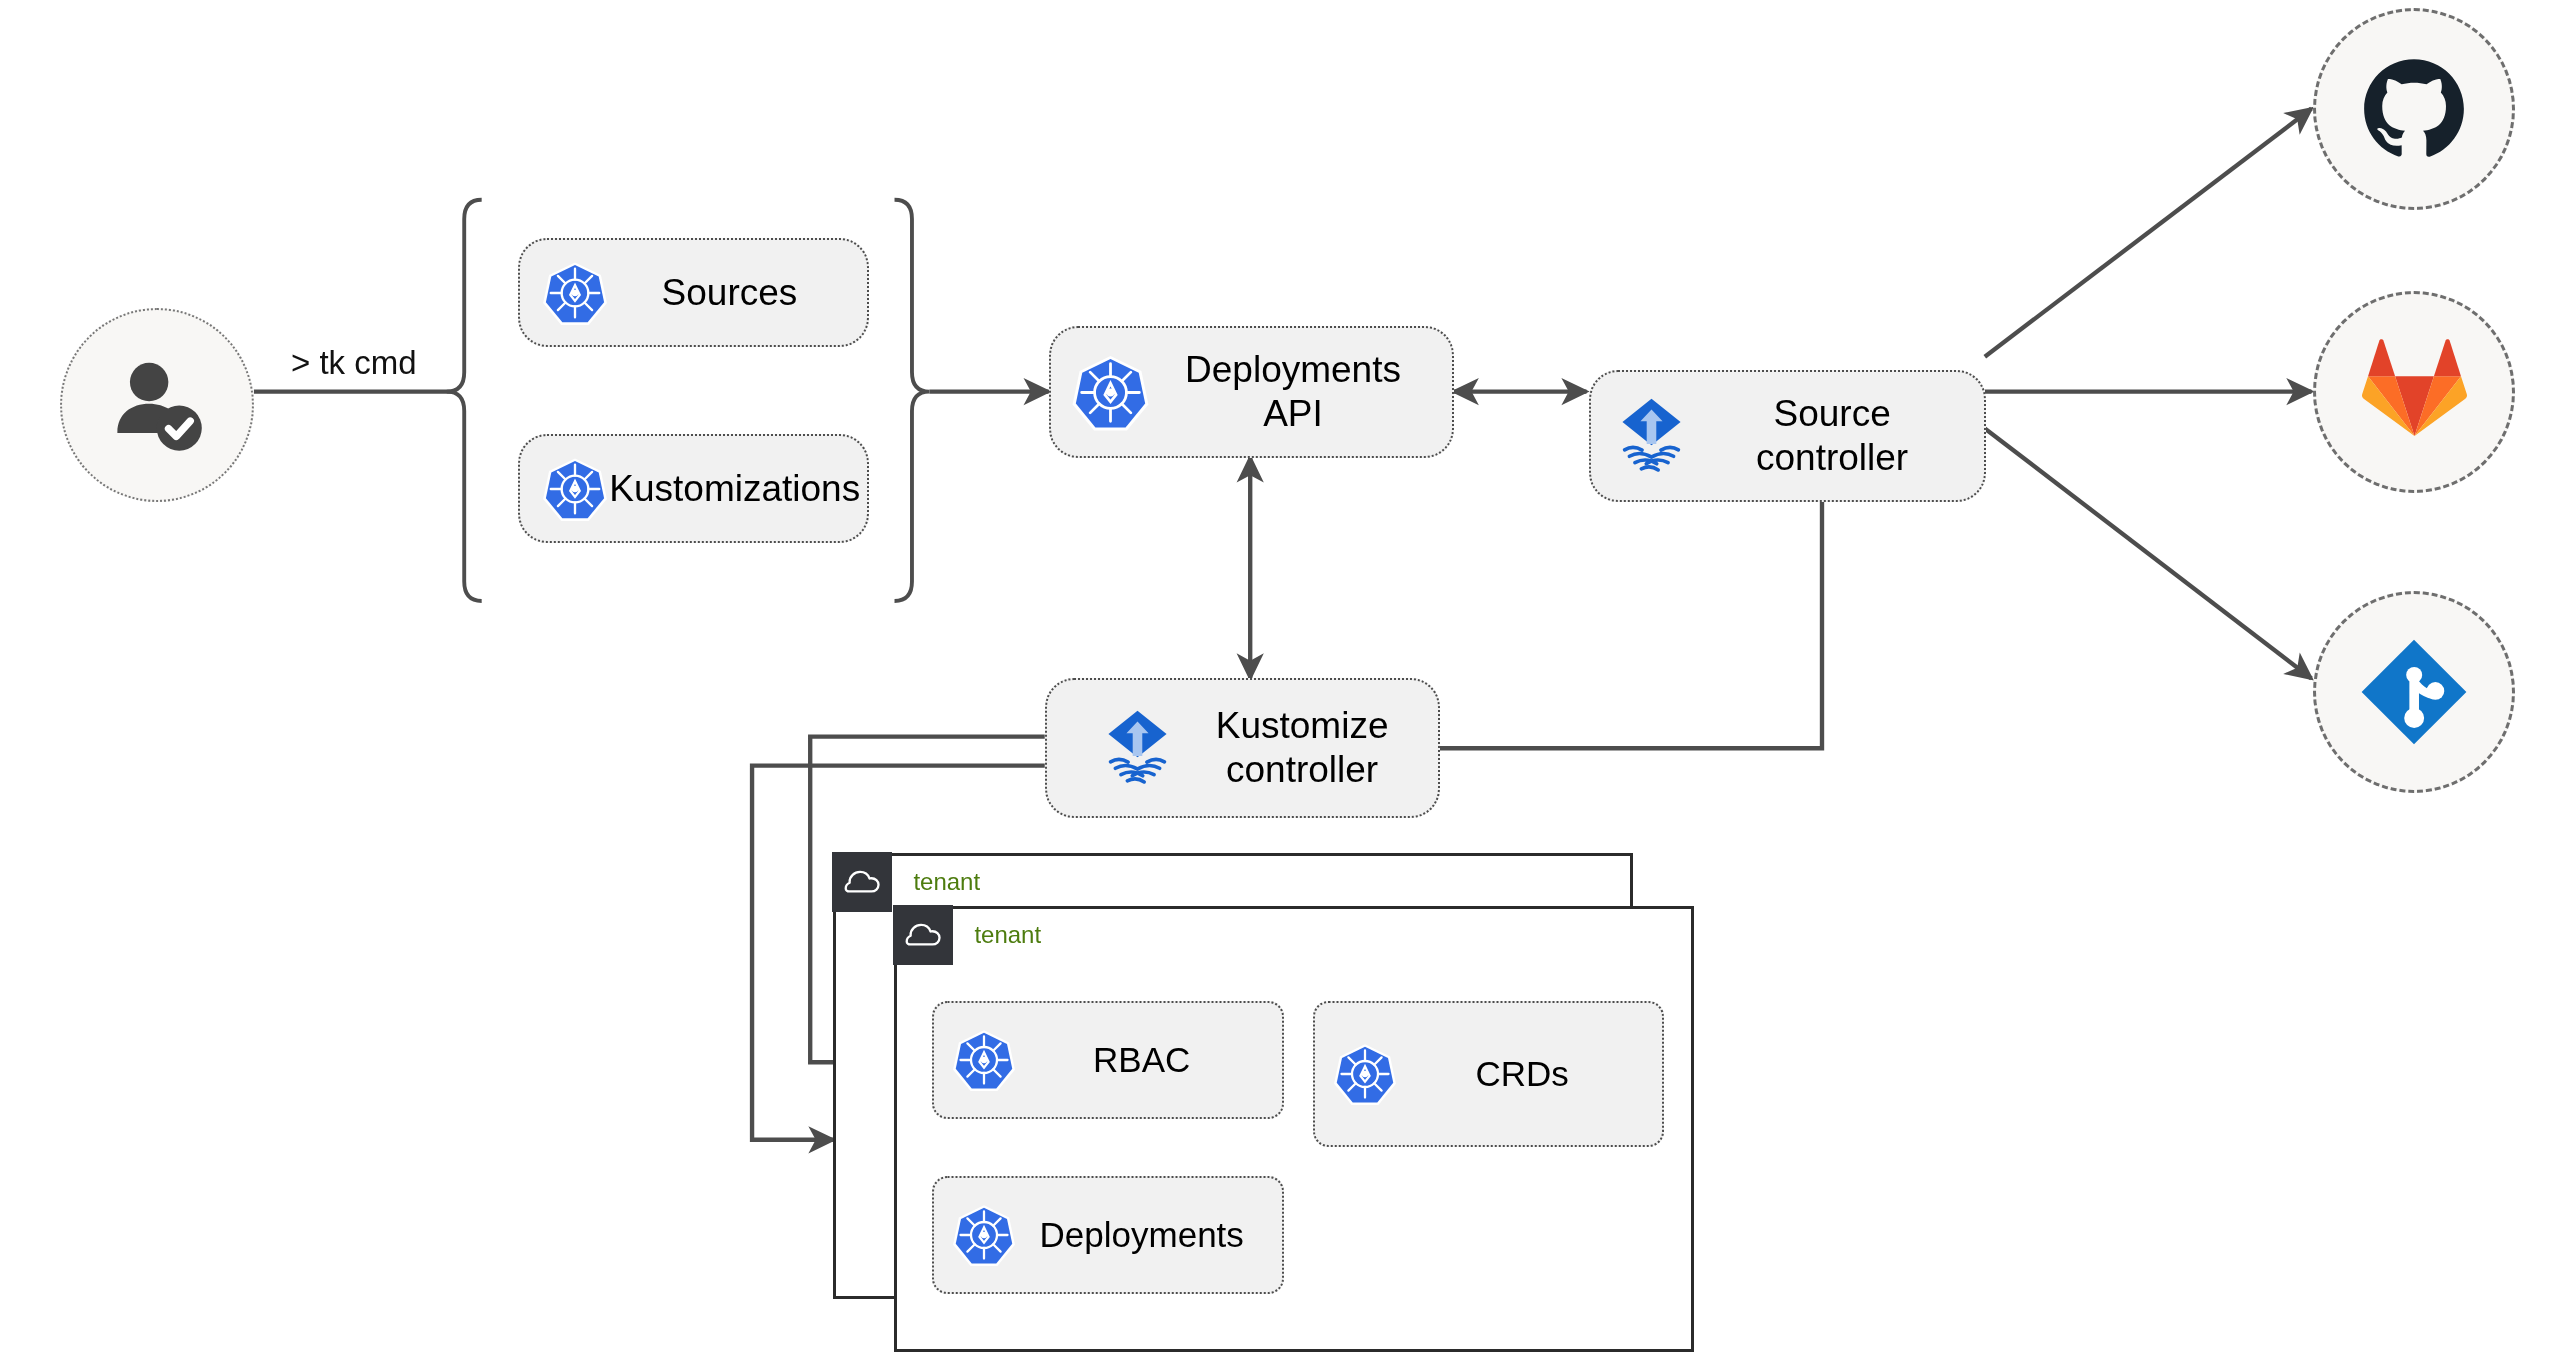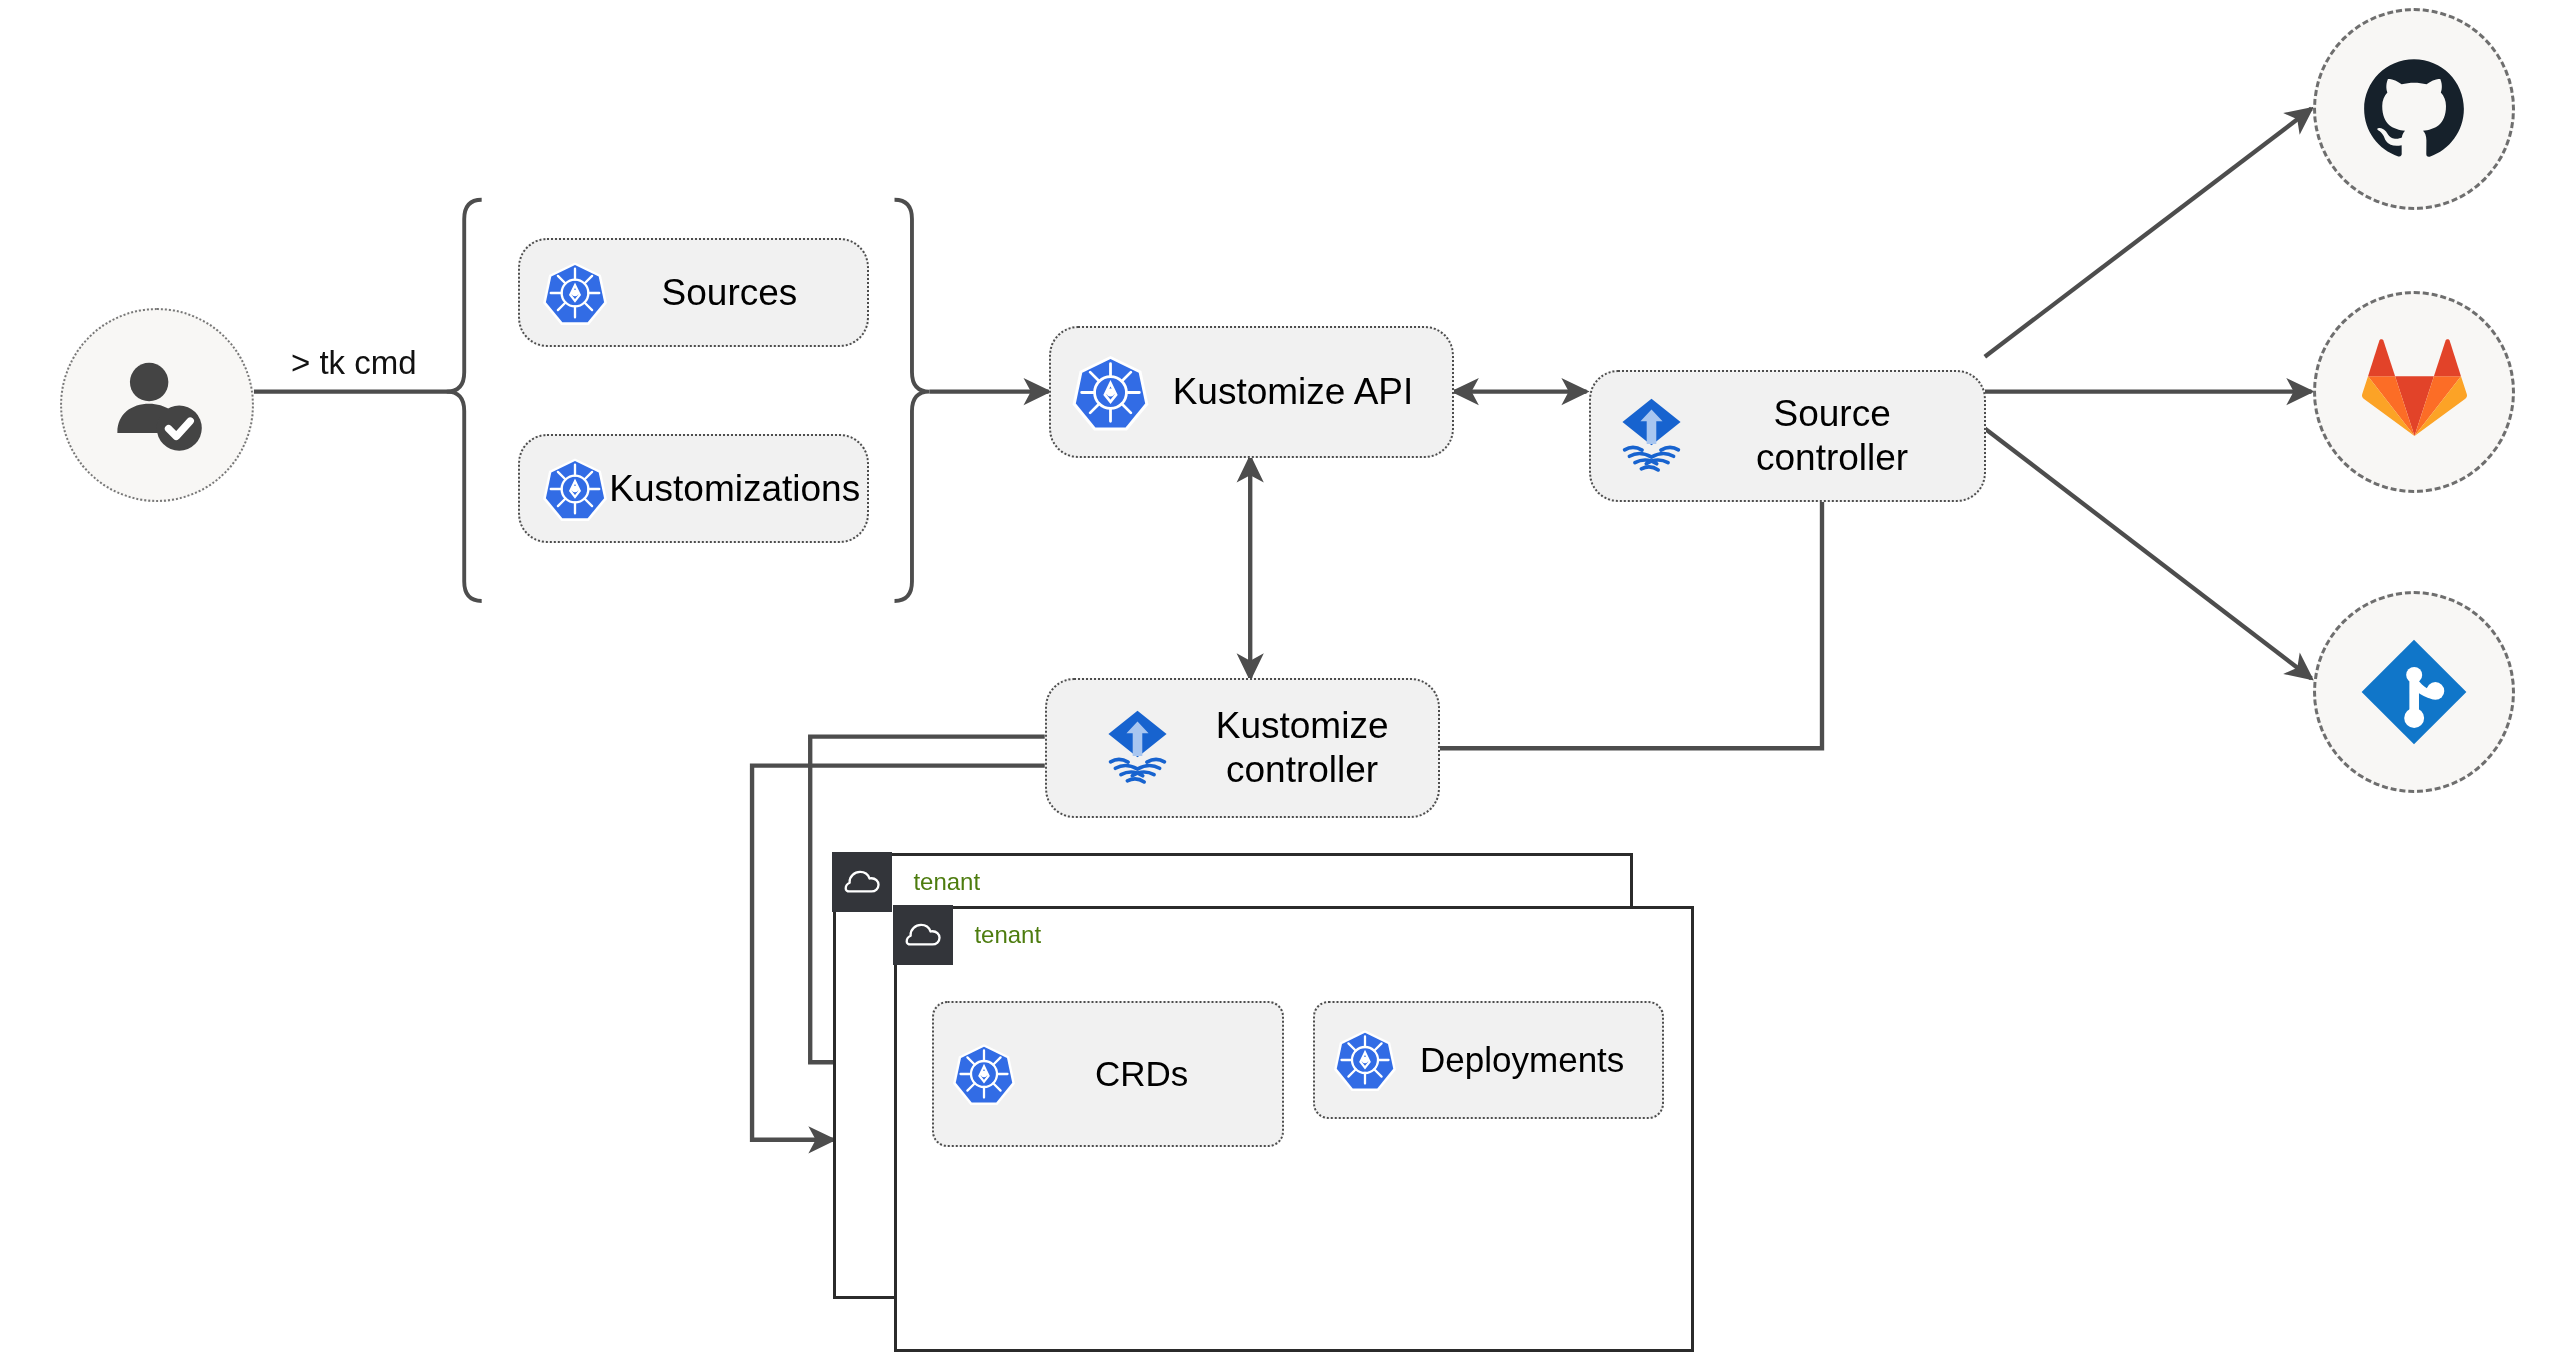--- a/index.html
+++ b/index.html
@@ -121,21 +121,21 @@
       <path d="M32 3.2 56.4 15 62 41.4 45 62H19L2 41.4 7.6 15z" fill="#fff"></path>
       <path d="M32 5.6 54.3 16.4 59.4 40.6 43.9 59.6H20.1L4.6 40.6 9.7 16.4z" fill="#326CE5"></path>
       <g fill="none" stroke="#fff" stroke-width="2.2" stroke-linecap="round">
         <circle cx="32" cy="32" r="12.6"></circle>
         <circle cx="32" cy="32" r="3.1" fill="#fff" stroke="none"></circle>
         <path d="M32 19.4V9.2M32 44.6v10.2M19.4 32H9.2M44.6 32h10.2"></path>
         <path d="M23.1 23.1 15.9 15.9M40.9 40.9l7.2 7.2M40.9 23.1l7.2-7.2M23.1 40.9l-7.2 7.2"></path>
         <path d="M32 24.6 27.6 33.8 32 39.4 36.4 33.8z"></path>
       </g>
     </svg>
-    <div class="lbl">Kustomize API</div>
+    <div class="lbl">Deployments API</div>
   </div>
 
   <div class="node" style="left:1589px;top:326px;width:397px;height:132px;margin-top:44px;">
     <svg class="k8s" width="93" height="93" viewBox="0 0 64 64" style="margin-left:13.6px;">
       <path d="M32 6 52 22 32 38 12 22z" fill="#1763CF"></path>
       <path d="M32 13.5l7.6 8h-4.3v15.6h-6.6V21.5h-4.3z" fill="#A8C6F0"></path>
       <g stroke="#1763CF" stroke-width="2.5" stroke-linecap="round" fill="none">
         <path d="M13.5 41.2c4-2.4 8-2.2 12 .2"></path>
         <path d="M16.8 45.6c5-2.8 10-2.4 15 .4"></path>
         <path d="M20.6 50c5.4-2.8 10.5-2.2 15 .8"></path>
@@ -214,20 +214,34 @@
       <div class="cloudbox">
         <svg width="41" height="41" viewBox="0 0 64 64">
           <path d="M18 46h28c6.1 0 11-4.6 11-10.3S52.1 25.4 46 25.4c-1 0-2 .1-2.9.4C40.8 19.6 35 15.5 28.2 15.5c-9 0-16.3 6.9-16.3 15.4 0 .5 0 1 .1 1.5C8.3 33.9 5.8 37.3 5.8 41.2 5.8 43.9 8.2 46 11.2 46z" fill="none" stroke="#fff" stroke-width="3.6" stroke-linejoin="round"></path>
         </svg>
       </div>
       <div class="tname">tenant</div>
     </div>
 
     <div class="grid" style="left:35px;top:92px;width:732px;">
 
+      <div class="cell" style="height:118px;">
+        <svg class="k8s" width="66" height="66" viewBox="0 0 64 64" style="margin-left:17.4px;">
+          <path d="M32 3.2 56.4 15 62 41.4 45 62H19L2 41.4 7.6 15z" fill="#fff"></path>
+          <path d="M32 5.6 54.3 16.4 59.4 40.6 43.9 59.6H20.1L4.6 40.6 9.7 16.4z" fill="#326CE5"></path>
+          <g fill="none" stroke="#fff" stroke-width="2.2" stroke-linecap="round">
+            <circle cx="32" cy="32" r="12.6"></circle>
+              <circle cx="32" cy="32" r="3.1" fill="#fff" stroke="none"></circle>
+            <path d="M32 19.4V9.2M32 44.6v10.2M19.4 32H9.2M44.6 32h10.2"></path>
+            <path d="M23.1 23.1 15.9 15.9M40.9 40.9l7.2 7.2M40.9 23.1l7.2-7.2M23.1 40.9l-7.2 7.2"></path>
+            <path d="M32 24.6 27.6 33.8 32 39.4 36.4 33.8z"></path>
+          </g>
+        </svg>
+        <div class="lbl">RBAC</div>
+      </div>
 
       <div class="cell" style="height:146px;">
         <svg class="k8s" width="66" height="66" viewBox="0 0 64 64" style="margin-left:17.4px;">
           <path d="M32 3.2 56.4 15 62 41.4 45 62H19L2 41.4 7.6 15z" fill="#fff"></path>
           <path d="M32 5.6 54.3 16.4 59.4 40.6 43.9 59.6H20.1L4.6 40.6 9.7 16.4z" fill="#326CE5"></path>
           <g fill="none" stroke="#fff" stroke-width="2.2" stroke-linecap="round">
             <circle cx="32" cy="32" r="12.6"></circle>
               <circle cx="32" cy="32" r="3.1" fill="#fff" stroke="none"></circle>
             <path d="M32 19.4V9.2M32 44.6v10.2M19.4 32H9.2M44.6 32h10.2"></path>
             <path d="M23.1 23.1 15.9 15.9M40.9 40.9l7.2 7.2M40.9 23.1l7.2-7.2M23.1 40.9l-7.2 7.2"></path>

